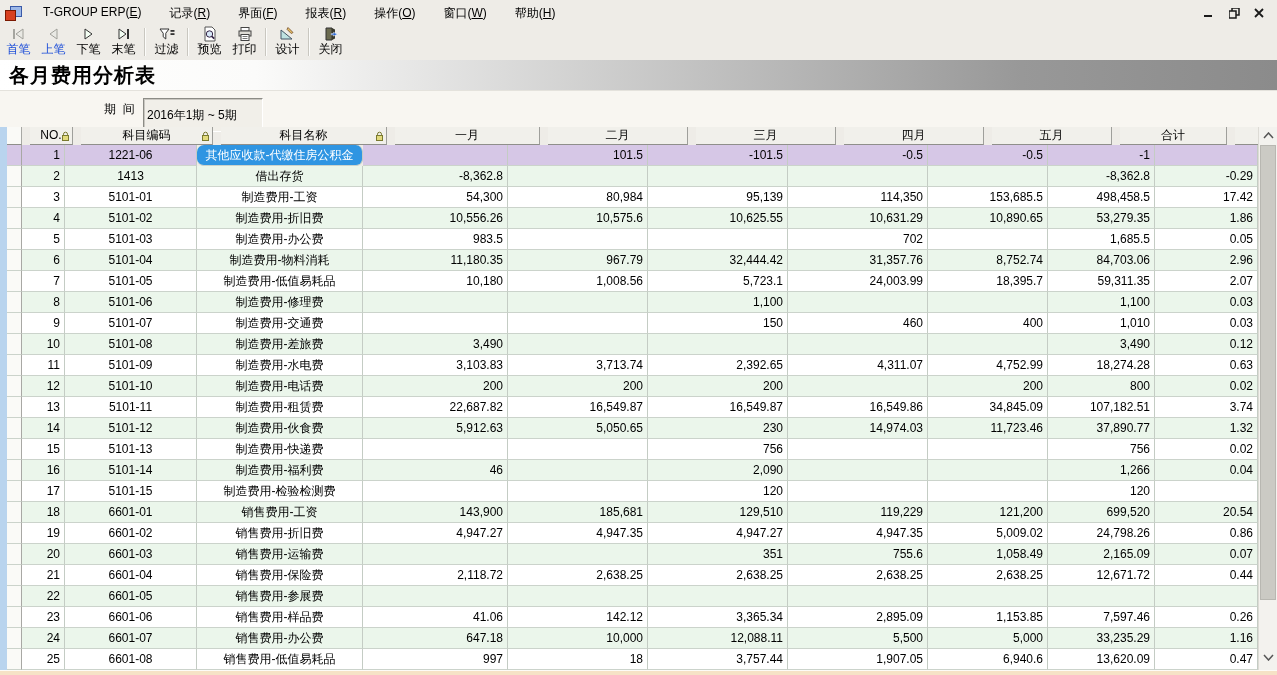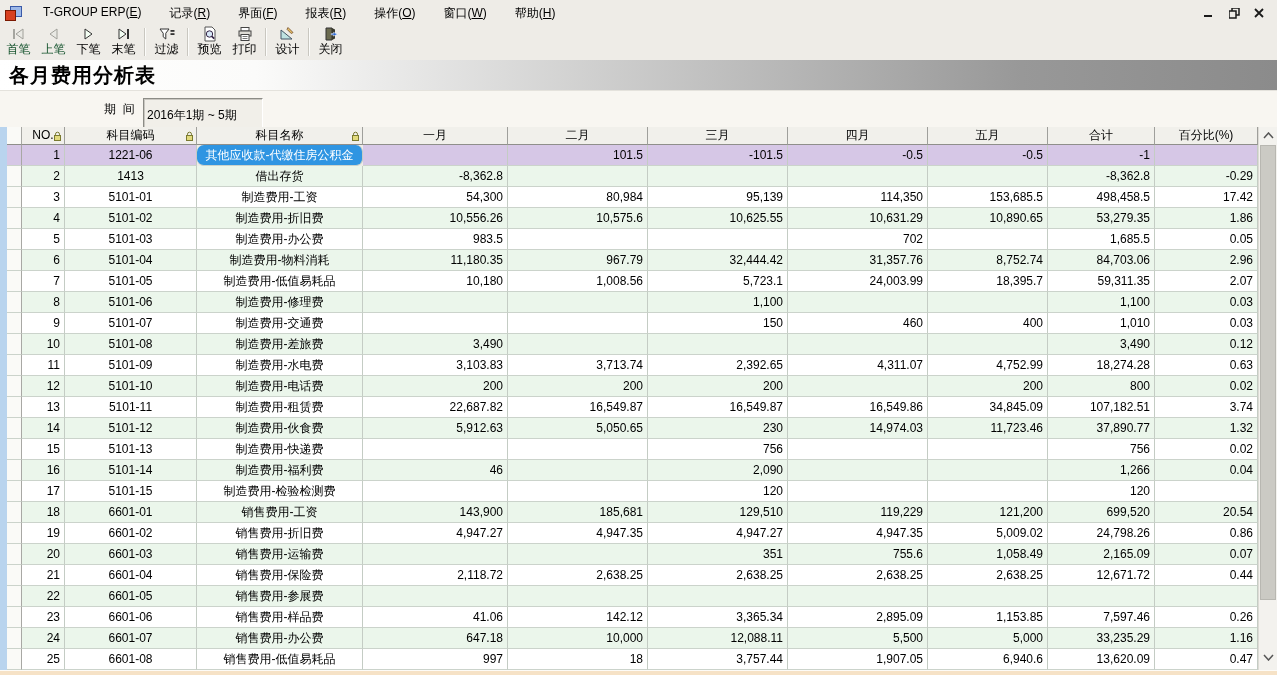--- a/index.html
+++ b/index.html
@@ -18,40 +18,40 @@
   .menu-items{display:flex;align-items:flex-start;}
   .menu-item{padding:4px 14px;cursor:default;white-space:nowrap;}
   .menu-item u{text-decoration:underline;}
   .win-controls{margin-left:auto;display:flex;align-items:center;gap:9px;padding-right:10px;}
   .win-btn{width:16px;height:14px;display:flex;align-items:center;justify-content:center;color:#1a1a1a;}
   
   .toolbar{position:absolute;top:26px;left:0;right:0;height:34px;background:#eeece7;display:flex;align-items:flex-start;padding-left:1px;border-bottom:1px solid #dddbd5;}
   .tool-btn{width:33px;height:33px;display:flex;flex-direction:column;align-items:center;justify-content:flex-start;margin:0 1px;cursor:default;}
   .tool-btn .ticon{height:16px;display:flex;align-items:center;justify-content:center;}
   .tool-btn .tlabel{font-size:12px;line-height:14px;white-space:nowrap;}
-  .tool-btn.disabled .tlabel{color:#14532d;}
+  .tool-btn.disabled .tlabel{color:#1d4ed8;}
   .tool-sep{width:1px;height:28px;background:#c9c7c0;border-right:1px solid #fcfcfa;margin:2px 3px 0 3px;}
   
   .title-band{position:absolute;top:60px;left:0;right:0;height:30px;
     background:linear-gradient(to right,#ffffff 0%,#fbfbfa 20%,#989898 80%,#8b8b8b 100%);
     display:flex;align-items:center;border-bottom:1px solid #e4e2dc;}
   .title-band .ptitle{font-weight:bold;font-size:20px;padding-left:9px;letter-spacing:1px;}
   
   .period-area{position:absolute;top:91px;left:0;right:0;height:36px;background:#f8f6f1;}
   .period-label{position:absolute;left:104px;top:10px;white-space:pre;}
   .period-input{position:absolute;left:143px;top:7px;width:112px;height:16px;line-height:16px;
     background:#f1efe9;padding:8px 3px;
     border-top:1px solid #8c8c86;border-left:1px solid #8c8c86;
     border-bottom:1px solid #ffffff;border-right:1px solid #ffffff;
     box-shadow:inset 1px 1px 0 #c9c7c1;}
   
   .left-strip{position:absolute;top:127px;left:0;width:7px;height:543px;background:#b9d4ee;border-right:1px solid #9dbcd e0;}
   .grid{position:absolute;top:127px;left:7px;width:1251px;}
   .g-row{display:grid;grid-template-columns:15px 43px 132px 166px 145px 140px 140px 140px 120px 107px 103px;height:21px;}
-  .g-row.hdr{height:18px;}
+  .g-row.hdr{height:18px;gap:8px;}
   .gc{box-sizing:border-box;border-right:1px solid #c4ccc4;border-bottom:1px solid #cbd3cb;
       padding:0 4px;line-height:20px;white-space:nowrap;overflow:hidden;}
   .hdr .gc{background:#f1f0eb;border-right:1px solid #9f9f9b;border-bottom:1px solid #8f8f8b;
       text-align:center;line-height:17px;position:relative;padding:0 2px;}
   .hdr .lock{position:absolute;right:2px;top:3px;}
   .gc.ind{background:#fafaf7;border-right:1px solid #a8a8a4;padding:0;}
   .gc.num{text-align:right;}
   .gc.txt{text-align:center;}
   .row-odd  .gc{background:#ffffff;}
   .row-even .gc{background:#ebf6eb;}

